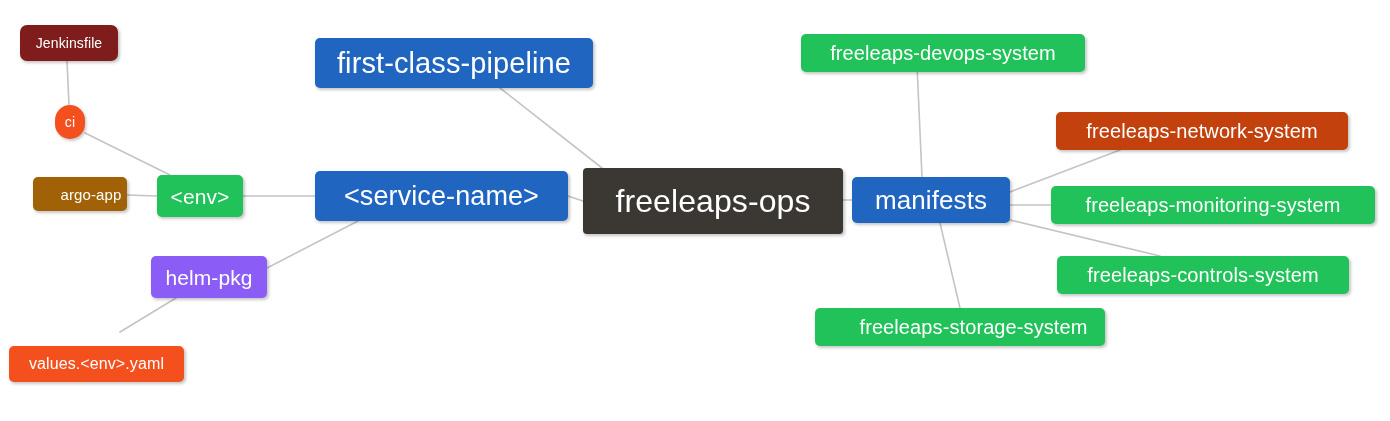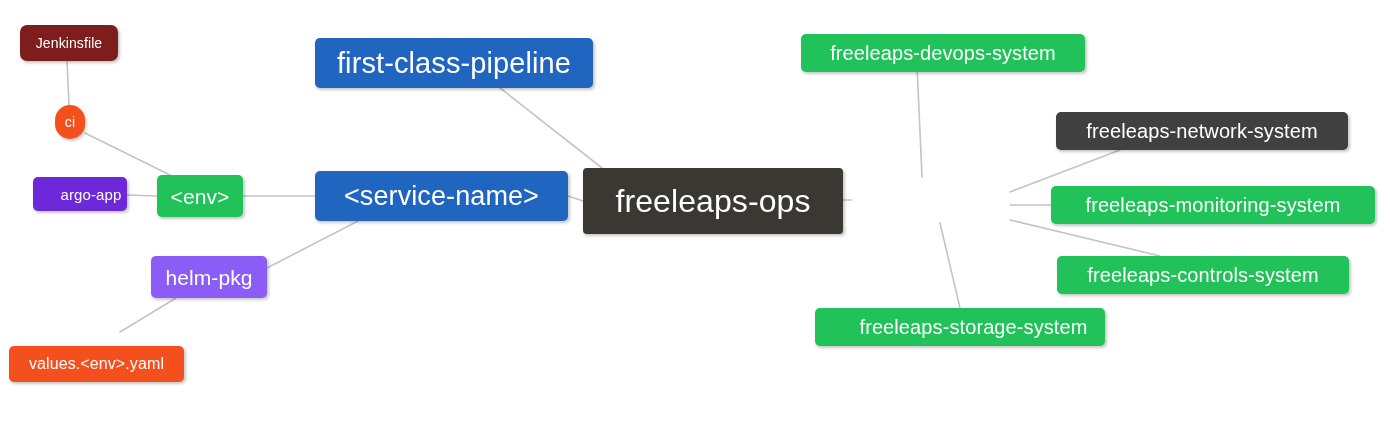--- a/index.html
+++ b/index.html
@@ -71,45 +71,48 @@
       <line x1="1010" y1="220" x2="1160" y2="256" stroke="#c4c4c4" stroke-width="1.6" stroke-linecap="round"></line>
       <line x1="940" y1="223" x2="960" y2="308" stroke="#c4c4c4" stroke-width="1.6" stroke-linecap="round"></line>
     </svg>
   <div id="node-layer">
       <div class="node" style="left: 20px; top: 25px; width: 98px; height: 36px; background: #7f1d1d; font-size: 14px; border-radius: 7px;">
         <span>Jenkinsfile</span>
       </div>
       <div class="node" style="left: 55px; top: 105px; width: 30px; height: 34px; background: rgb(244, 80, 30); font-size: 14px; border-radius: 15px;">
         <span>ci</span>
       </div>
-      <div class="node" style="left: 33px; top: 177px; width: 94px; height: 34px; background: #6d28d9; font-size: 15px; padding-left: 22px;">
+      <div class="node" style="left: 33px; top: 177px; width: 94px; height: 34px; background: #a16207; font-size: 15px; padding-left: 22px;">
         <span>argo-app</span>
       </div>
       <div class="node" style="left: 157px; top: 175px; width: 86px; height: 42px; background: rgb(33, 194, 90); font-size: 21px;">
         <span>&lt;env&gt;</span>
       </div>
       <div class="node" style="left: 151px; top: 256px; width: 116px; height: 42px; background: #8b5cf6; font-size: 21px;">
         <span>helm-pkg</span>
       </div>
       <div class="node" style="left: 9px; top: 332px; width: 175px; height: 36px; background: rgb(244, 80, 30); font-size: 16px; margin-top: 14px;">
         <span>values.&lt;env&gt;.yaml</span>
       </div>
       <div class="node" style="left: 315px; top: 38px; width: 278px; height: 50px; background: rgb(32, 101, 192); font-size: 29px;">
         <span>first-class-pipeline</span>
       </div>
       <div class="node" style="left: 315px; top: 171px; width: 253px; height: 50px; background: rgb(32, 101, 192); font-size: 27px;">
         <span>&lt;service-name&gt;</span>
       </div>
       <div class="node root" style="left: 583px; top: 168px; width: 260px; height: 66px; background: rgb(59, 55, 51); font-size: 32px;">
         <span>freeleaps-ops</span>
       </div>
+      <div class="node" style="left: 852px; top: 177px; width: 158px; height: 46px; background: rgb(32, 101, 192); font-size: 26px;">
+        <span>manifests</span>
+      </div>
       <div class="node" style="left: 801px; top: 27px; width: 284px; height: 38px; background: rgb(33, 194, 90); font-size: 20px; margin-top: 7px;">
         <span>freeleaps-devops-system</span>
       </div>
-      <div class="node" style="left: 1056px; top: 112px; width: 292px; height: 38px; background: #404040; font-size: 20px;">
+      <div class="node" style="left: 1056px; top: 112px; width: 292px; height: 38px; background: #c2410c; font-size: 20px;">
         <span>freeleaps-network-system</span>
       </div>
       <div class="node" style="left: 1051px; top: 186px; width: 324px; height: 38px; background: rgb(33, 194, 90); font-size: 20px;">
         <span>freeleaps-monitoring-system</span>
       </div>
       <div class="node" style="left: 1057px; top: 256px; width: 292px; height: 38px; background: rgb(33, 194, 90); font-size: 20px;">
         <span>freeleaps-controls-system</span>
       </div>
       <div class="node" style="left: 815px; top: 308px; width: 290px; height: 38px; background: rgb(33, 194, 90); font-size: 20px; padding-left: 27px;">
         <span>freeleaps-storage-system</span>

